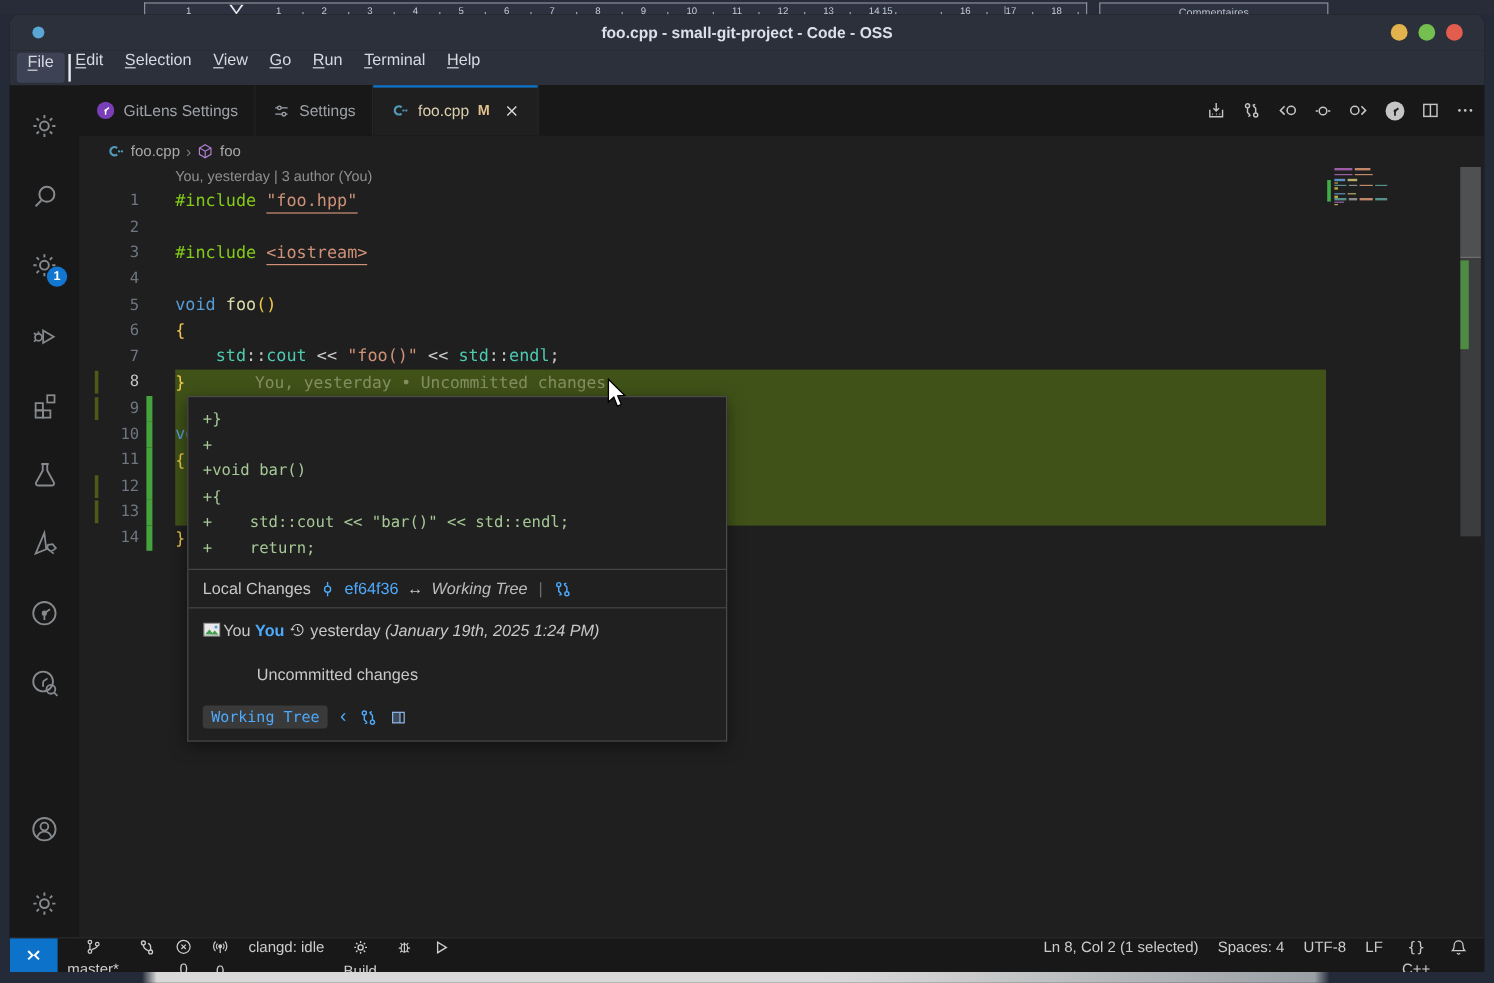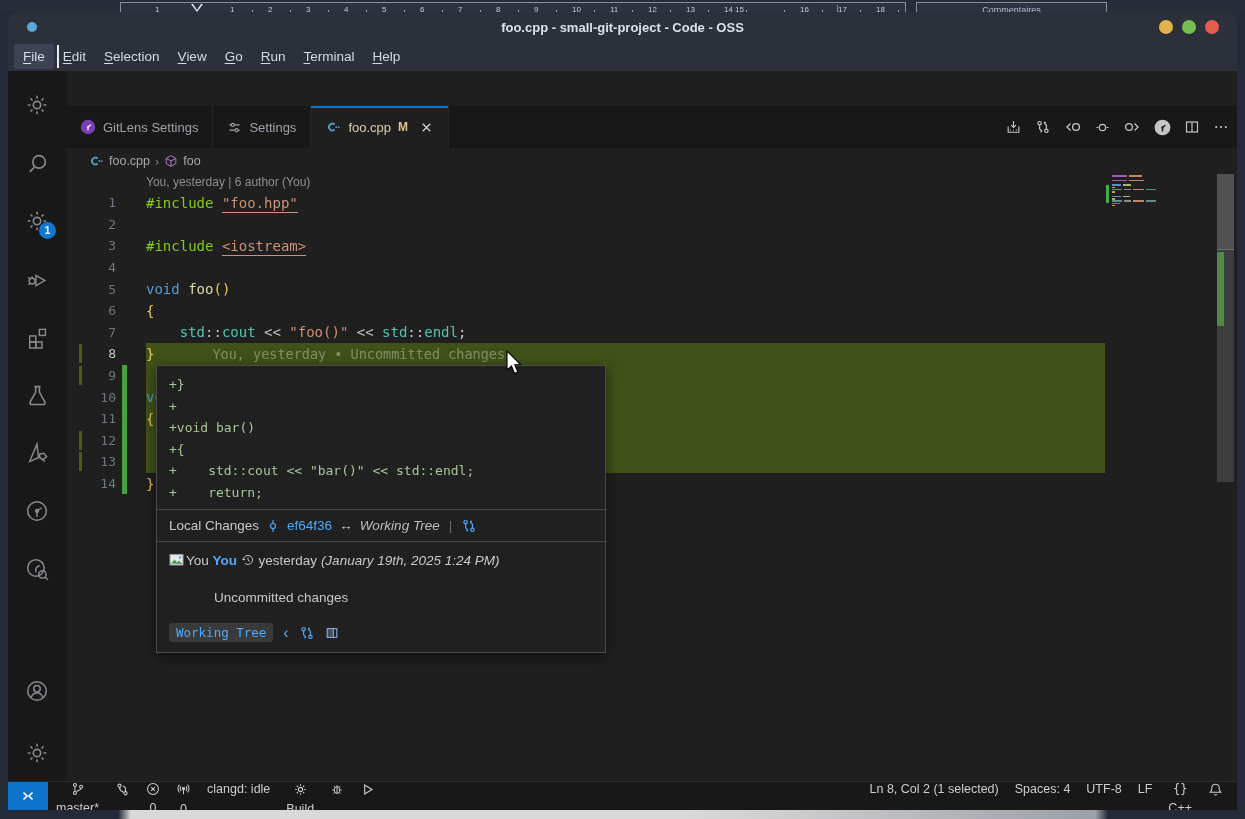--- a/index.html
+++ b/index.html
@@ -22,36 +22,36 @@
   
   .vscode { position:absolute; left:8px; top:12px; width:1229px; height:798px; background:#1f1f1f; border-radius:9px 9px 0 0; overflow:hidden; display:flex; flex-direction:column; }
 
   .titlebar { height:30px; background:#2b303b; position:relative; flex:none; display:flex; align-items:center; justify-content:center; }
   .app-dot { position:absolute; left:19px; top:10px; width:10px; height:10px; border-radius:50%; background:#5aa7d6; }
   .win-title { font-size:13px; font-weight:bold; color:#dbe0ea; }
   .lights { position:absolute; right:18px; top:8px; display:flex; gap:9px; }
   .light { width:14px; height:14px; border-radius:50%; }
 
   .menubar { height:29px; background:#2b303b; flex:none; display:flex; align-items:stretch; padding-left:6px; position:relative; }
-  .menu-item { padding:0 9px; font-size:13.5px; color:#d5d9e2; display:flex; align-items:center; }
+  .menu-item { padding:0 9px; font-size:13.5px; color:#d5d9e2; display:flex; }
   .menu-item u { text-underline-offset:2px; }
   .menu-item.active { background:#3d4354; border-radius:3px; margin:2px 0; }
   .menu-caret { position:absolute; left:49px; top:3px; width:1.5px; height:23px; background:#e8eaf0; }
 
   .main-row { flex:1; display:flex; min-height:0; }
 
   
   .activitybar { width:58px; background:#181818; flex:none; display:flex; flex-direction:column; align-items:center; color:#868a8e; }
   .ab-item { width:58px; height:48px; margin-top:10px; display:flex; align-items:center; justify-content:center; position:relative; }
   .ab-item .badge { position:absolute; right:10px; bottom:6px; min-width:17px; height:17px; border-radius:9px; background:#1177d1; color:#fff; font-size:10.5px; line-height:17px; text-align:center; font-weight:bold; }
   .ab-spacer { flex:1; }
   .ab-bottom { margin-bottom:4px; }
 
   
-  .editor-col { flex:1; display:flex; flex-direction:column; min-width:0; background:#1f1f1f;margin-top:35px; }
+  .editor-col { flex:1; display:flex; flex-direction:column; min-width:0; background:#1f1f1f; }
 
   .tabbar { height:42px; background:#181818; flex:none; display:flex; align-items:stretch; position:relative; }
   .tab { display:flex; align-items:center; gap:7px; padding:0 14px; font-size:13px; color:#9da2a8; border-right:1px solid #262626; background:#181818; position:relative; }
   .tab.active { background:#1f1f1f; color:#dccfae; }
   .tab.active:before { content:""; position:absolute; left:0; top:0; right:0; height:2px; background:#1173c5; }
   .tab .mod { color:#e2c08d; font-weight:bold; font-size:12px; }
   .tab .close { color:#d8d8d8; display:flex; margin-left:4px; }
   .editor-actions { position:absolute; right:8px; top:0; height:42px; display:flex; align-items:center; gap:13px; color:#c5c5c5; }
   .editor-actions .ic { display:flex; }
 
@@ -466,21 +466,21 @@
                     <rect x="2.5" y="3" width="7" height="10" fill="currentColor" opacity=".3" stroke="none"></rect>
                   </svg>
                 </span>
             </div>
           </div>
         </div>
 
         <svg class="mouse-cursor" style="left:437px;top:176px" width="22" height="26" viewBox="0 0 22 26">
           <path d="M4 1 L4 20 L8.5 16 L11.5 23.5 L14.8 22 L11.8 14.8 L17.5 14.5 Z" fill="#fff" stroke="#000" stroke-width="1.1"></path>
         </svg>
-      <div class="codelens">You, yesterday | 6 author (You)</div>
+      <div class="codelens">You, yesterday | 3 author (You)</div>
           <div class="code-line" style="top: 18px;">
             <span class="lnum">1</span>
             <span class="ctext"><span class="tk-dir">#include</span><span class="tk-pl"> </span><span class="tk-inc">"foo.hpp"</span></span>
           </div>
           <div class="code-line" style="top: 39.6px;">
             <span class="lnum">2</span>
             <span class="ctext"></span>
           </div>
           <div class="code-line" style="top: 61.2px;">
             <span class="lnum">3</span>

